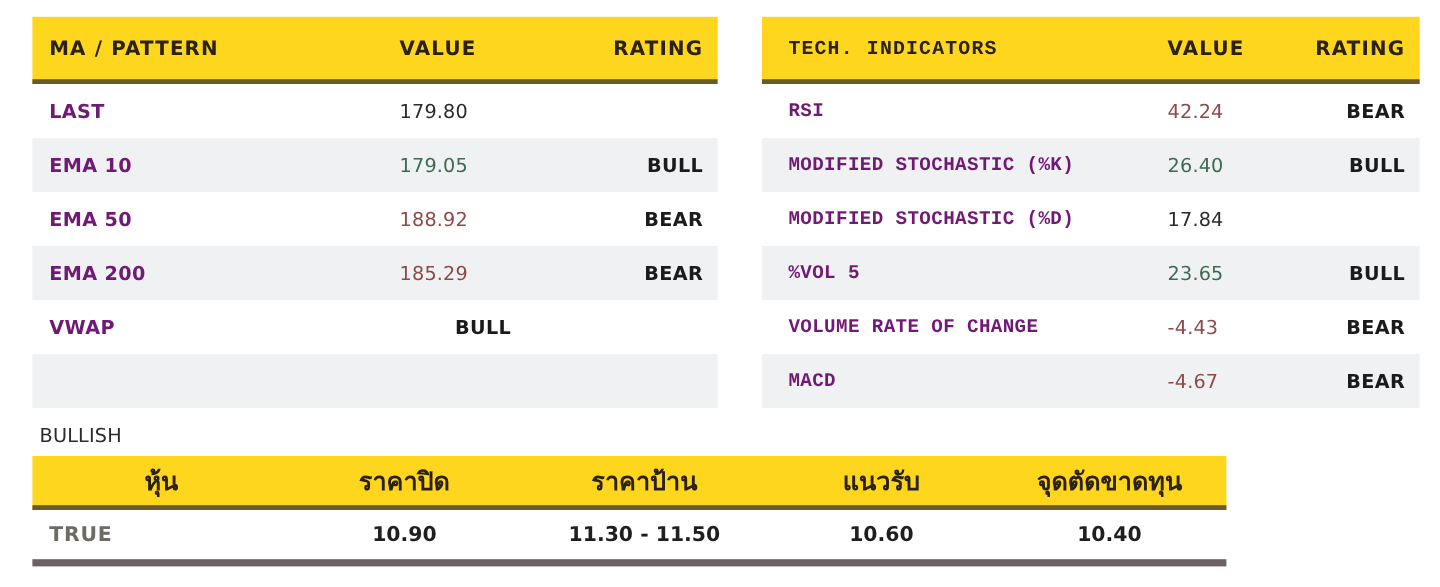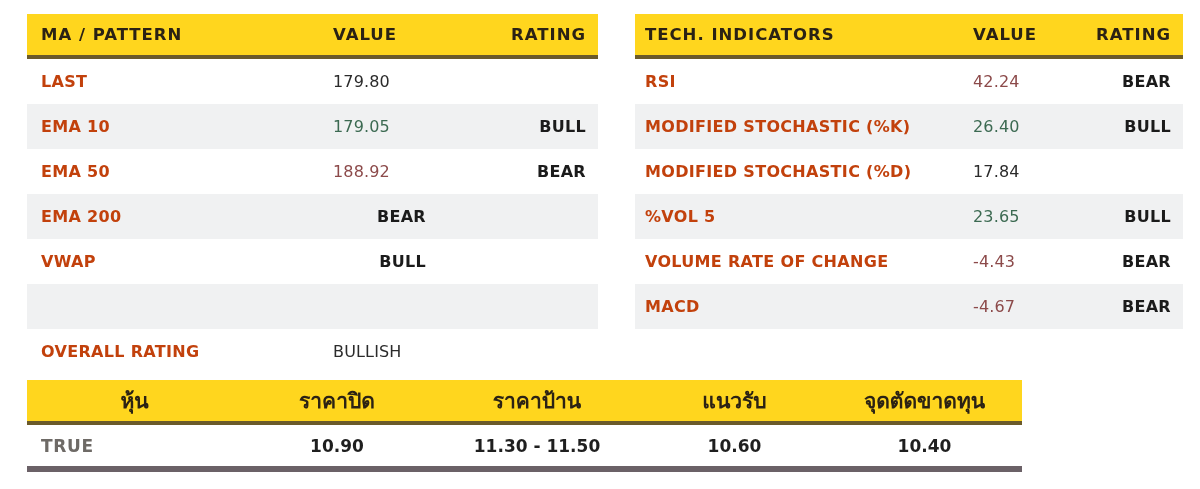--- a/index.html
+++ b/index.html
@@ -18,21 +18,21 @@
   
   .panel {
     position: absolute;
     box-sizing: border-box;
   }
   .panel-header {
     background: #FFD61E;
     border-bottom: 4px solid #6b5a2a;
     display: flex;
     align-items: center;
-    height: 45px;
+    height: 56px;
     box-sizing: border-box;
   }
   .panel-header .hc {
     font-size: 16.5px;
     font-weight: bold;
     letter-spacing: 0.06em;
     color: #2b2214;
     text-transform: uppercase;
     box-sizing: border-box;
     white-space: nowrap;
@@ -46,21 +46,21 @@
   }
   .row.alt { background: #f0f1f2; }
   .cell {
     box-sizing: border-box;
     white-space: nowrap;
     overflow: hidden;
   }
   .c-name {
     font-size: 16px;
     font-weight: bold;
-    color: #c2410c;
+    color: #701a75;
     letter-spacing: 0.02em;
   }
   .c-val {
     font-size: 16px;
     font-weight: 500;
     color: #2b2b2b;
     letter-spacing: 0.01em;
   }
   .c-val.pos { color: #3c6a52; }
   .c-val.neg { color: #8c4a4a; }
@@ -73,21 +73,21 @@
 
   
   #ma-panel   { left: 27px;  top: 14px; width: 571px; }
   #tech-panel { left: 635px; top: 14px; width: 548px; }
 
   #ma-panel   .col-0 { width: 300px; padding-left: 14px; }
   #ma-panel   .col-1 { width: 160px; text-align: left; padding-left: 6px;}
   #ma-panel   .col-2 { width: 111px; text-align: right; padding-right: 12px; }
   #ma-panel   .panel-header .col-1 { text-align: left; padding-left: 6px; }
 
-  #tech-panel .col-0 { width: 330px; padding-left: 10px; }
+  #tech-panel .col-0 { width: 330px; padding-left: 22px; font-family: Liberation Mono, monospace; }
   #tech-panel .col-1 { width: 108px; text-align: left; padding-left: 8px; }
   #tech-panel .col-2 { width: 110px; text-align: right; padding-right: 12px; }
 
   
   #thai-panel { left: 27px; top: 380px; width: 995px; }
   #thai-panel .panel-header { height: 45px; }
   #thai-panel .panel-header .tc {
     font-size: 21px;
     font-weight: bold;
     color: #2b2214;
@@ -146,33 +146,33 @@
     <div class="cell col-1 c-val pos">179.05</div>
     <div class="cell col-2 c-rat">BULL</div>
   </div>
   <div class="row">
     <div class="cell col-0 c-name">EMA 50</div>
     <div class="cell col-1 c-val neg">188.92</div>
     <div class="cell col-2 c-rat">BEAR</div>
   </div>
   <div class="row alt">
     <div class="cell col-0 c-name">EMA 200</div>
+    <div class="cell col-1 c-val neg">185.29</div>
     <div class="cell col-2 c-rat">BEAR</div>
   </div>
   <div class="row">
     <div class="cell col-0 c-name">VWAP</div>
     <div class="cell col-2 c-rat">BULL</div>
   </div>
   <div class="row alt">
     <div class="cell col-0 c-name"></div>
     <div class="cell col-1 c-val"></div>
     <div class="cell col-2 c-rat"></div>
   </div>
   <div class="row">
-    <div class="cell col-0 c-name">OVERALL RATING</div>
     <div class="cell col-1 c-val">BULLISH</div>
     <div class="cell col-2 c-rat"></div>
   </div>
 </div>
 
 <div class="panel" id="tech-panel">
   <div class="panel-header">
     <div class="hc cell col-0">TECH. INDICATORS</div>
     <div class="hc cell col-1">VALUE</div>
     <div class="hc cell col-2">RATING</div>

